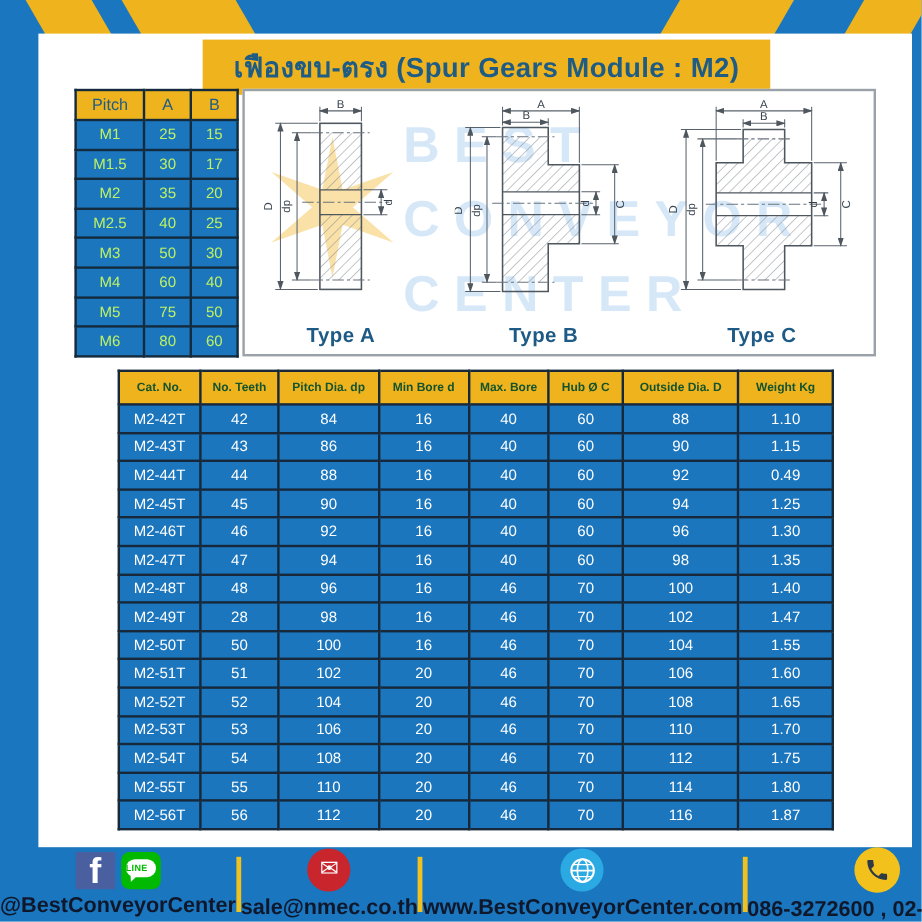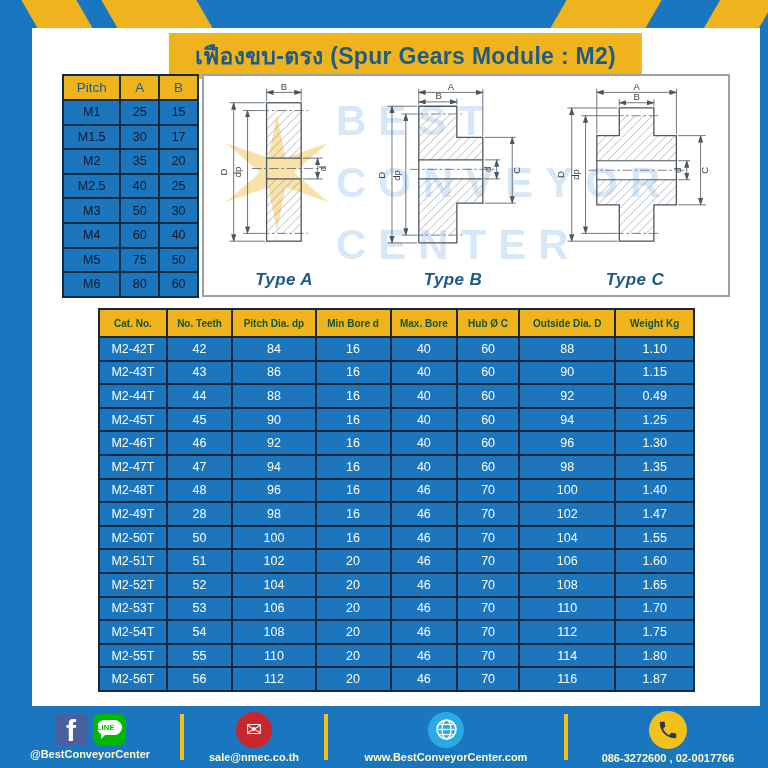--- a/index.html
+++ b/index.html
@@ -21,53 +21,53 @@
     position:absolute;top:5px;left:50%;transform:translateX(-48%);
     background:#efb41d;color:#1e5c86;font-weight:bold;font-size:23px;
     padding:5px 26px;white-space:nowrap;letter-spacing:.3px;
   }
   
   .pitch-table{position:absolute;left:30px;top:46px;border-collapse:collapse;table-layout:fixed;width:137px;}
   .pitch-table th,.pitch-table td{
     border:2px solid #132b3d;text-align:center;vertical-align:middle;padding:0;
   }
   .pitch-table th{background:#efb41d;color:#1e5c86;font-size:13.5px;font-weight:normal;height:23px;}
-  .pitch-table td{background:#1b76bd;color:#0f172a;font-size:12.5px;height:22.6px;}
+  .pitch-table td{background:#1b76bd;color:#bef264;font-size:12.5px;height:22.6px;}
   
   .draw-box{
     position:absolute;left:170px;top:46px;width:528px;height:223px;
     border:2px solid #9aa1a8;background:#fff;box-sizing:border-box;
     display:flex;justify-content:space-around;align-items:flex-start;padding-top:6px;
   }
   .wm-star{position:absolute;left:8px;top:22px;font-size:155px;line-height:1;
     color:rgba(242,184,45,.42);z-index:0;pointer-events:none;}
   .wm-text{position:absolute;left:132px;top:14px;z-index:0;pointer-events:none;
     color:rgba(152,198,238,.40);font-weight:bold;font-size:42px;line-height:62px;letter-spacing:12px;}
   .draw-col{position:relative;z-index:1;display:flex;flex-direction:column;align-items:center;}
   .draw-svg{height:186px;display:block;}
-  .type-label{font-size:17px;font-weight:bold;color:#1d5a85;margin-top:2px;letter-spacing:.4px;font-style:italic;}
+  .type-label{font-size:17px;font-weight:bold;color:#1d5a85;margin-top:2px;letter-spacing:.4px;}
   
   .main-table{position:absolute;left:66px;top:280px;border-collapse:collapse;table-layout:fixed;width:597px;}
   .main-table th,.main-table td{
     border:2px solid #16283a;text-align:center;vertical-align:middle;padding:0;
   }
   .main-table th{background:#efb41d;color:#14532d;font-size:10px;font-weight:bold;height:26px;}
   .main-table td{background:#1b76bd;color:#fff;font-size:12.5px;height:21.6px;}
   col.c0{width:11.4%}col.c1{width:11.0%}col.c2{width:14.0%}col.c3{width:12.6%}
   col.c4{width:11.2%}col.c5{width:10.4%}col.c6{width:16.2%}col.c7{width:13.2%}
   
   .footer{position:absolute;left:0;top:706px;width:768px;height:62px;z-index:3;
     display:flex;align-items:center;}
   .f-col{display:flex;flex-direction:column;align-items:center;justify-content:center;gap:3px;}
   .f-col.c-social{flex:0 0 180px;}
   .f-col.c-mail{flex:0 0 140px;}
   .f-col.c-web{flex:0 0 236px;}
   .f-col.c-tel{flex:0 0 200px;}
   .f-divider{flex:0 0 4px;height:46px;background:#f0c11f;}
-  .f-label{color:#fef9c3;font-weight:bold;font-size:11px;white-space:nowrap;}
+  .f-label{color:#0f172a;font-weight:bold;font-size:18px;white-space:nowrap;}
   .icon-row{display:flex;gap:5px;align-items:center;}
   .fb-icon{width:33px;height:31px;background:#4a5fa0;color:#fff;font-weight:bold;
     font-size:30px;line-height:34px;text-align:center;overflow:hidden;}
   .line-icon{width:33px;height:31px;background:#00b900;border-radius:7px;position:relative;}
   .line-bubble{position:absolute;left:4px;top:6px;width:25px;height:15px;background:#fff;border-radius:8px;
     color:#00b900;font-size:7.5px;font-weight:bold;text-align:left;line-height:15px;letter-spacing:.3px;}
   .line-bubble:after{content:"";position:absolute;left:4px;bottom:-4px;
     border:3px solid transparent;border-top-color:#fff;border-left-color:#fff;}
   .mail-icon{width:36px;height:36px;border-radius:50%;background:#c9252d;color:#fff;
     font-size:19px;line-height:36px;text-align:center;}

